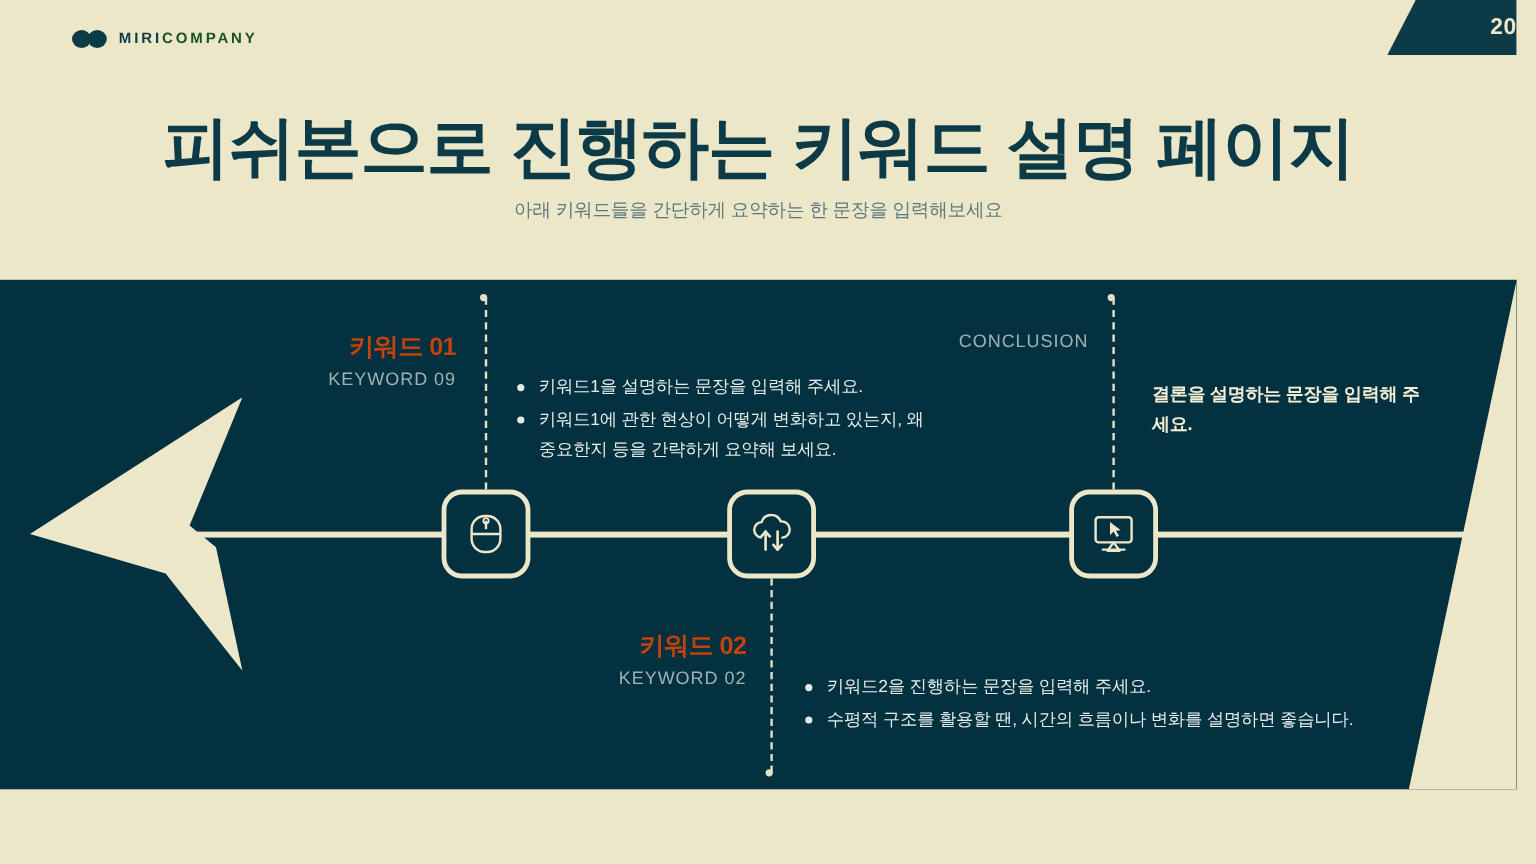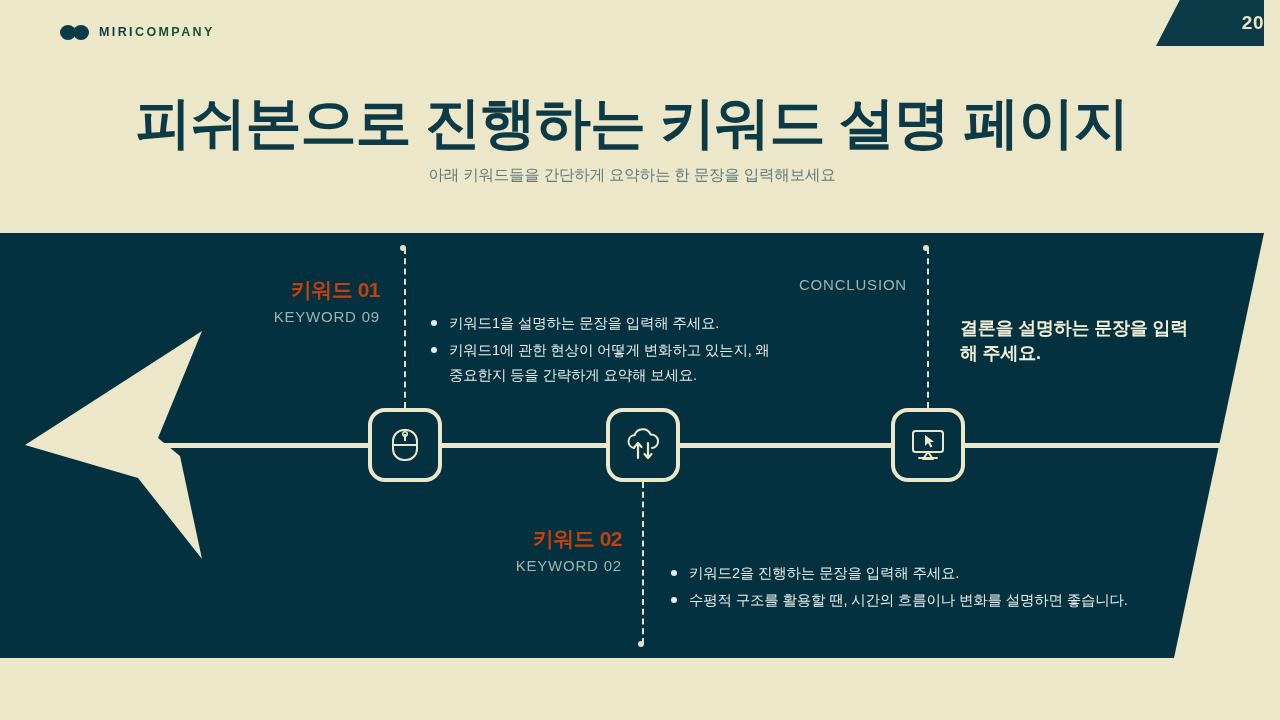--- a/index.html
+++ b/index.html
@@ -219,21 +219,21 @@
   }
   #kw1-body { left: 430px; top: 311px; width: 340px; }
   #kw2-body { left: 670px; top: 561px; width: 540px; }
 
   #concl-body {
     position: absolute;
     left: 960px;
     top: 316px;
     width: 230px;
     color: #f1eed5;
-    font-size: 18px;
+    font-size: 15px;
     font-weight: bold;
     line-height: 25px;
     letter-spacing: -0.2px;
   }
 </style>
 </head>
 <body>
 
 <div id="slide">
 

